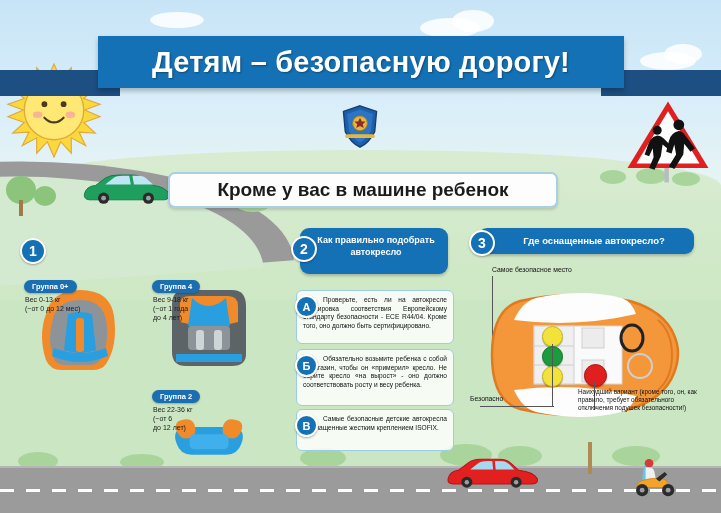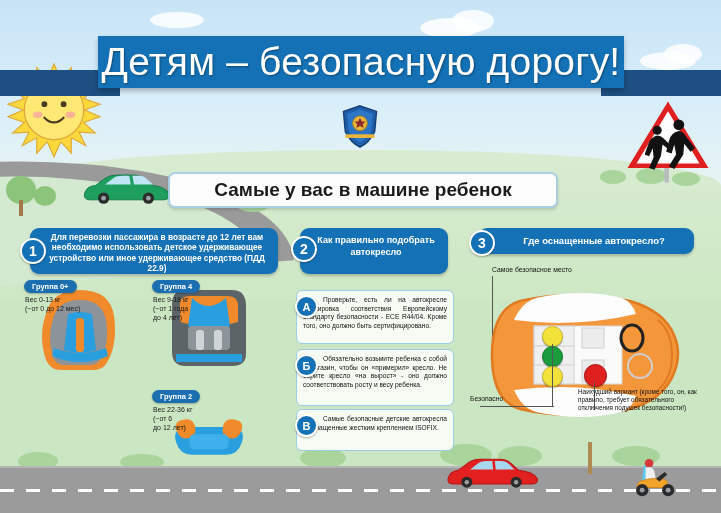--- a/index.html
+++ b/index.html
@@ -36,21 +36,21 @@
 
   
   .sun{position:absolute;left:6px;top:62px;width:96px;height:96px;}
   
   .ribbon-left,.ribbon-right{position:absolute;top:70px;height:26px;background:#1d4f82;}
   .ribbon-left{left:0;width:120px;}
   .ribbon-right{right:0;width:120px;}
   .title-bar{position:absolute;left:98px;top:36px;width:526px;height:52px;
     background:#1471b5;box-shadow:0 3px 5px rgba(0,0,0,.25);
     display:flex;align-items:center;justify-content:center;}
-  .title-bar span{color:#fff;font-size:39px;font-weight:normal;letter-spacing:.2px;
+  .title-bar span{color:#fff;font-size:29px;font-weight:bold;letter-spacing:.2px;
     text-shadow:1px 1px 2px rgba(0,0,0,.35);white-space:nowrap;}
 
   .emblem{position:absolute;left:332px;top:104px;width:56px;height:46px;}
 
   
   .subtitle{position:absolute;left:168px;top:172px;width:386px;height:32px;
     background:#fdfdfd;border:2px solid #a9cfe4;border-radius:7px;
     display:flex;align-items:center;justify-content:center;
     box-shadow:0 2px 3px rgba(0,0,0,.15);}
   .subtitle span{font-size:19px;font-weight:bold;color:#1b1b1b;white-space:nowrap;}
@@ -199,27 +199,24 @@
       <path d="M34 18 l10 -8 q4 -3 12 -3 h8 l2 11Z" fill="#bfe6f5"></path>
       <path d="M70 18 l-2 -11 h8 q7 0 11 5 l7 6Z" fill="#bfe6f5"></path>
       <circle cx="32" cy="35" r="7" fill="#2b2b2b"></circle>
         <circle cx="32" cy="35" r="3" fill="#9aa0a3"></circle>
       <circle cx="88" cy="35" r="7" fill="#2b2b2b"></circle>
         <circle cx="88" cy="35" r="3" fill="#9aa0a3"></circle>
     </svg>
   </div>
 
   <div class="subtitle">
-    <span>Самые у вас в машине ребенок</span>
+    <span>Кроме у вас в машине ребенок</span>
   </div>
 
   <div class="circle-num" id="sec1num">1</div>
-  <div class="sec-head" id="sec1head">
-    <div class="txt">Для перевозки пассажира в возрасте до 12 лет вам необходимо использовать детское удерживающее устройство или иное удерживающее средство (ПДД 22.9)</div>
-  </div>
 
   <div class="seats">
 
     <div class="seat-cell" style="left:0;top:0;">
       <svg viewBox="0 0 126 95" width="126" height="95">
         <path d="M62 12 q30 0 34 26 q4 30 -8 48 q-4 6 -14 6 h-30 q-12 0 -16 -10 q-8 -24 0 -46 q6 -24 34 -24Z" fill="#f08a2a"></path>
         <path d="M62 22 q22 0 26 20 q4 24 -6 40 q-3 5 -11 5 h-24 q-9 0 -12 -8 q-6 -20 0 -38 q5 -19 27 -19Z" fill="#8d9499"></path>
         <path d="M50 36 q12 -4 24 0 l4 36 q-16 6 -32 0Z" fill="#2a9fe0"></path>
         <rect x="58" y="40" width="8" height="34" rx="3" fill="#f08a2a"></rect>
         <path d="M36 70 q26 10 52 0 l2 8 q-28 12 -56 0Z" fill="#2a9fe0"></path>

